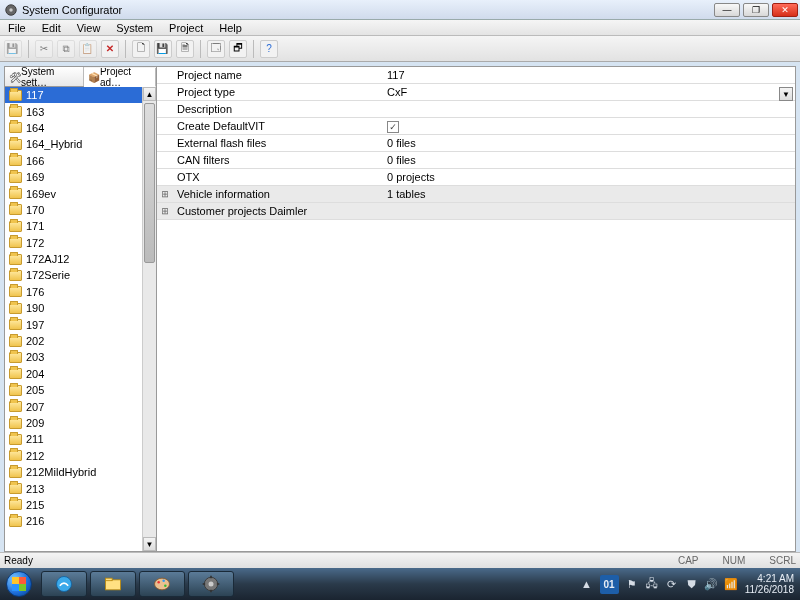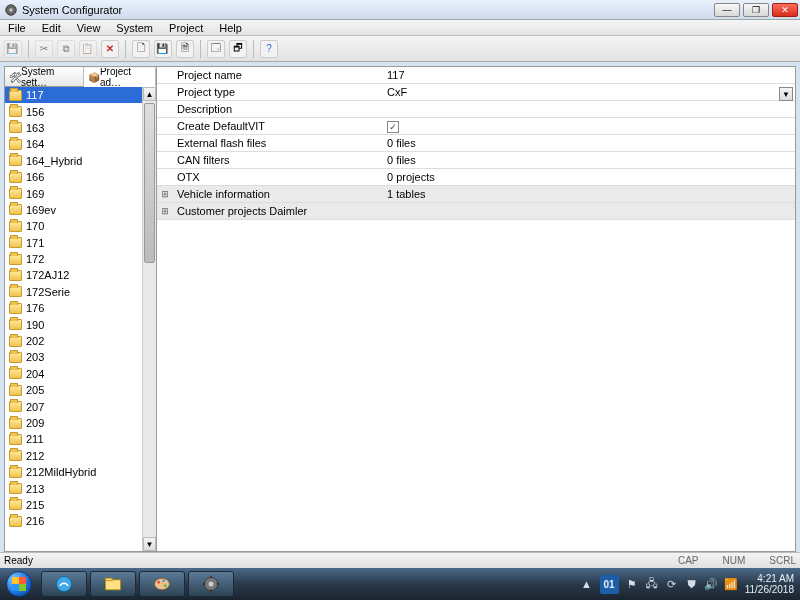--- a/index.html
+++ b/index.html
@@ -133,24 +133,20 @@
       </div>
     </div>
     <div class="tree">
       <div class="tree-inner" id="tree-inner">
           <div class="node sel">
             <span class="folder-ico"></span>
             <span>117</span>
           </div>
           <div class="node">
             <span class="folder-ico"></span>
-            <span>156</span>
-          </div>
-          <div class="node">
-            <span class="folder-ico"></span>
             <span>163</span>
           </div>
           <div class="node">
             <span class="folder-ico"></span>
             <span>164</span>
           </div>
           <div class="node">
             <span class="folder-ico"></span>
             <span>164_Hybrid</span>
           </div>
@@ -186,20 +182,24 @@
             <span class="folder-ico"></span>
             <span>172Serie</span>
           </div>
           <div class="node">
             <span class="folder-ico"></span>
             <span>176</span>
           </div>
           <div class="node">
             <span class="folder-ico"></span>
             <span>190</span>
+          </div>
+          <div class="node">
+            <span class="folder-ico"></span>
+            <span>197</span>
           </div>
           <div class="node">
             <span class="folder-ico"></span>
             <span>202</span>
           </div>
           <div class="node">
             <span class="folder-ico"></span>
             <span>203</span>
           </div>
           <div class="node">

